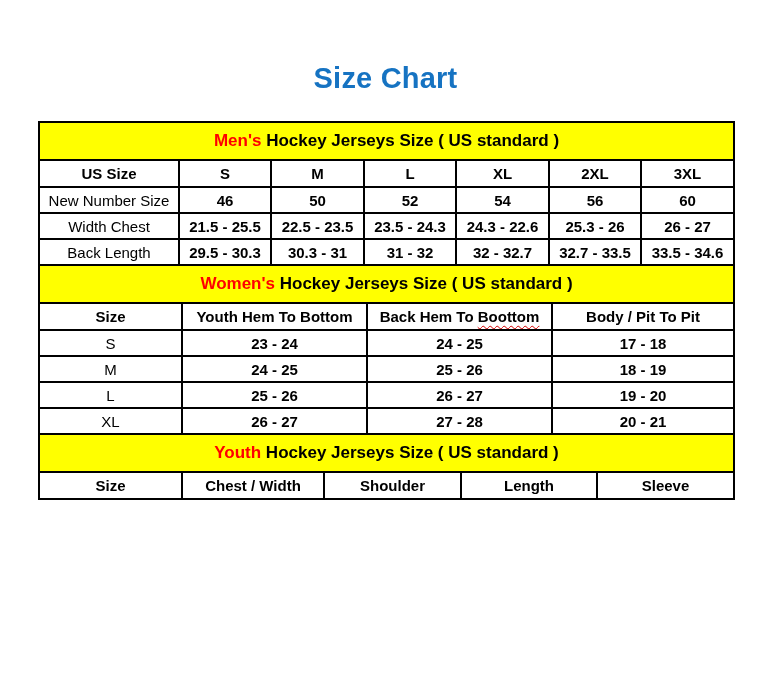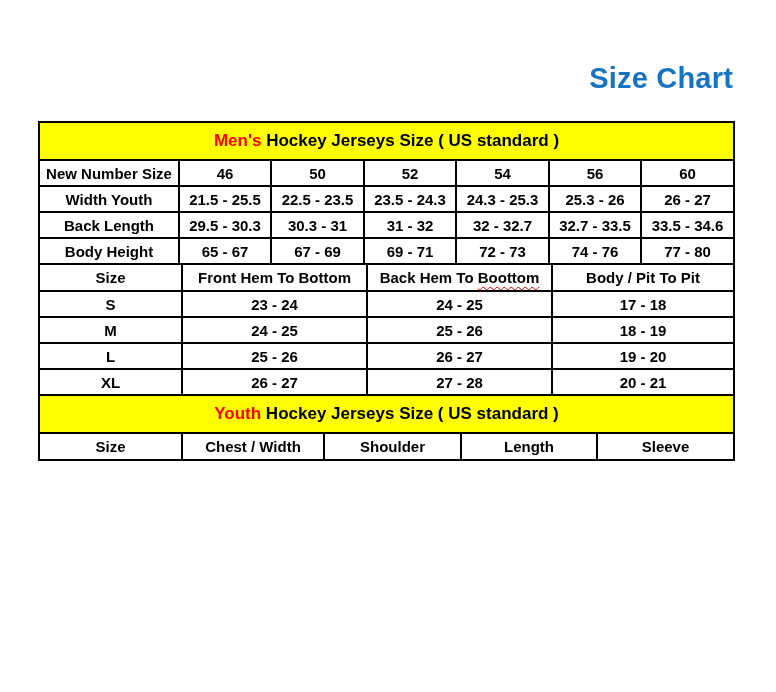--- a/index.html
+++ b/index.html
@@ -8,21 +8,21 @@
     background: #ffffff;
     font-family: "Liberation Sans", sans-serif;
     overflow: hidden;
   }
   .sheet { position: relative; width: 776px; height: 692px; }
 
   .page-title {
     position: absolute;
     left: 38px; top: 62px; width: 695px;
     margin: 0;
-    text-align: right;
+    text-align: center;
     font-size: 29px;
     font-weight: bold;
     color: #1673C2;
     letter-spacing: 0.2px;
   }
 
   .table-stack { position: absolute; left: 38px; top: 121px; width: 695px; }
 
   table {
     border-collapse: collapse;
@@ -45,21 +45,21 @@
   tr.caption-row td {
     background: #FFFF00;
     height: 36px;
     font-size: 17px;
     font-weight: bold;
   }
   tr.caption-row .hl { color: #FF0000; }
 
   tr.head-row th { height: 25px; font-weight: bold; }
   tr.data-row td { height: 24px; font-weight: bold; }
-  tr.data-row td.row-label { font-weight: bold; }
+  tr.data-row td.row-label { font-weight: normal; }
 
   .squiggle {
     text-decoration: underline;
     text-decoration-style: wavy;
     text-decoration-color: #D40000;
     text-decoration-thickness: 1px;
     text-underline-offset: 3px;
     margin-top: 25px;
   }
 </style>
@@ -79,70 +79,73 @@
           <col style="width:93px">
           <col style="width:92px">
           <col style="width:93px">
           <col style="width:92px">
           <col style="width:93px">
       </colgroup>
       <tbody>
           <tr class="caption-row">
         <td colspan="7"><span class="hl">Men's</span> <span>Hockey Jerseys Size ( US standard )</span></td>
       </tr>
+      <tr class="head-row">
+        <th>US Size</th>
+        <th>S</th>
+        <th>M</th>
+        <th>L</th>
+        <th>XL</th>
+        <th>2XL</th>
+        <th>3XL</th>
+      </tr>
       <tr class="data-row">
         <td class="row-label">New Number Size</td>
         <td>46</td>
         <td>50</td>
         <td>52</td>
         <td>54</td>
         <td>56</td>
         <td>60</td>
       </tr>
       <tr class="data-row">
-        <td class="row-label">Width Youth</td>
+        <td class="row-label">Width Chest</td>
         <td>21.5 - 25.5</td>
         <td>22.5 - 23.5</td>
         <td>23.5 - 24.3</td>
-        <td>24.3 - 25.3</td>
+        <td>24.3 - 22.6</td>
         <td>25.3 - 26</td>
         <td>26 - 27</td>
       </tr>
       <tr class="data-row">
         <td class="row-label">Back Length</td>
         <td>29.5 - 30.3</td>
         <td>30.3 - 31</td>
         <td>31 - 32</td>
         <td>32 - 32.7</td>
         <td>32.7 - 33.5</td>
         <td>33.5 - 34.6</td>
       </tr>
-      <tr class="data-row">
-        <td class="row-label">Body Height</td>
-        <td>65 - 67</td>
-        <td>67 - 69</td>
-        <td>69 - 71</td>
-        <td>72 - 73</td>
-        <td>74 - 76</td>
-        <td>77 - 80</td>
-      </tr>
     </tbody>
       </table>
 
     <table class="follow">
       <colgroup>
         <col style="width:143px">
           <col style="width:185px">
           <col style="width:185px">
           <col style="width:182px">
       </colgroup>
       <tbody>
+          <tr class="caption-row">
+        <td colspan="4"><span class="hl">Women's</span> <span>Hockey Jerseys Size ( US standard )</span></td>
+      </tr>
       <tr class="head-row">
         <th>Size</th>
-        <th>Front Hem To Bottom</th>
+        <th>Youth Hem To Bottom</th>
         <th><span>Back Hem To</span> <span class="squiggle">Boottom</span></th>
         <th>Body / Pit To Pit</th>
       </tr>
       <tr class="data-row">
         <td class="row-label">S</td>
         <td>23 - 24</td>
         <td>24 - 25</td>
         <td>17 - 18</td>
       </tr>
       <tr class="data-row">

